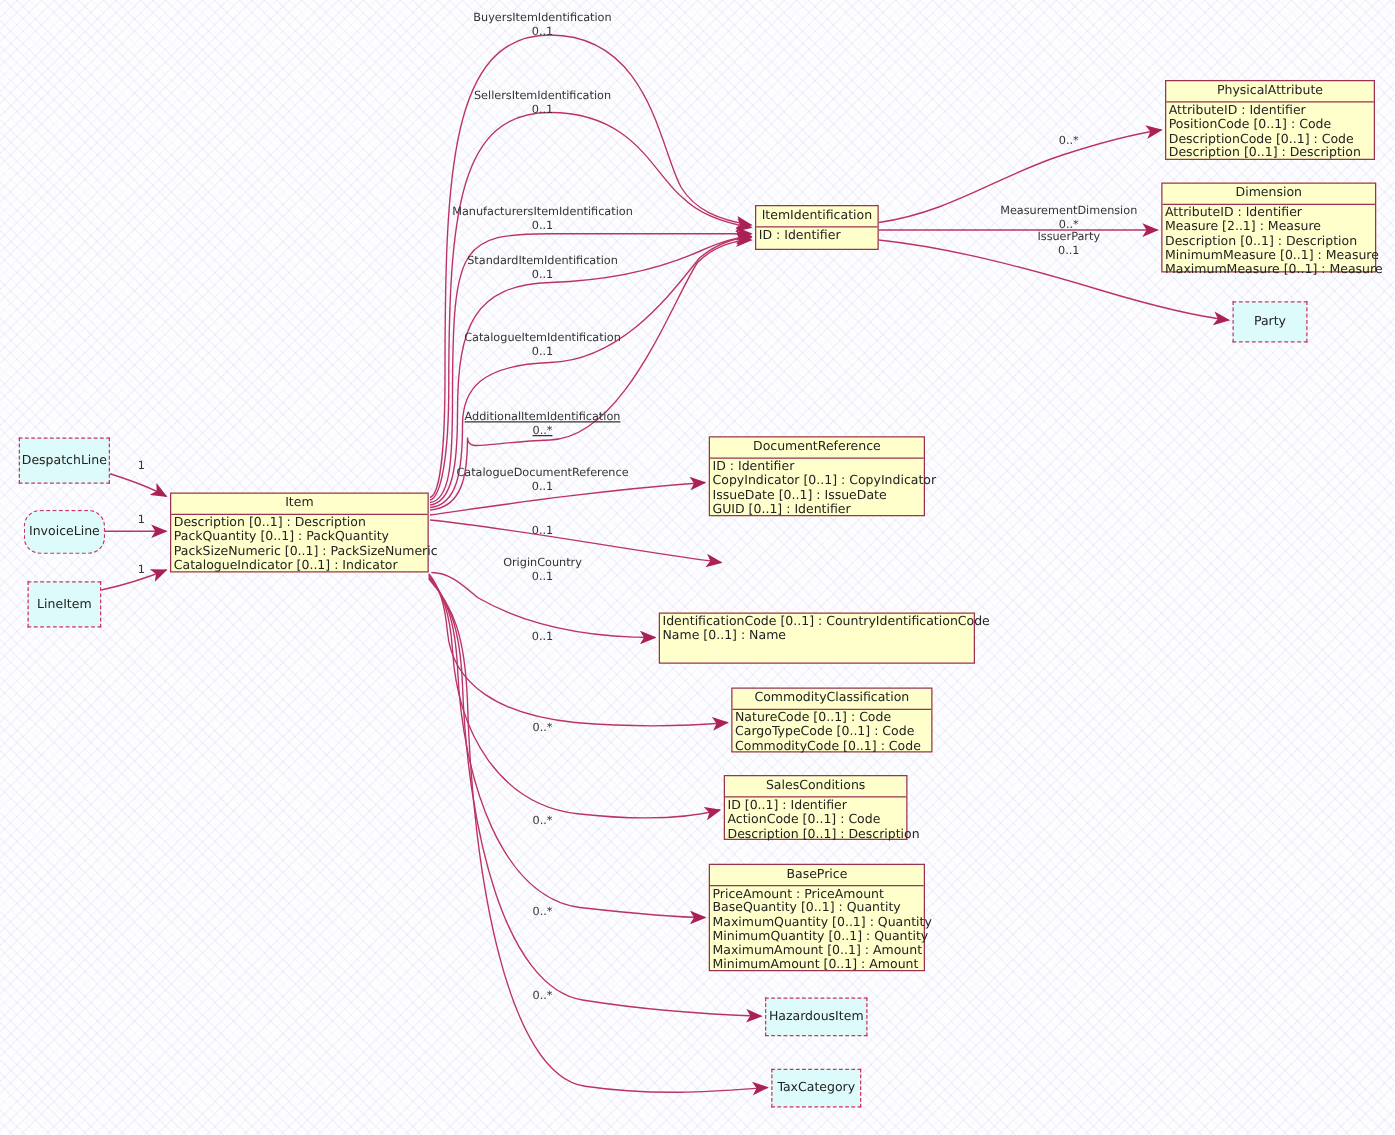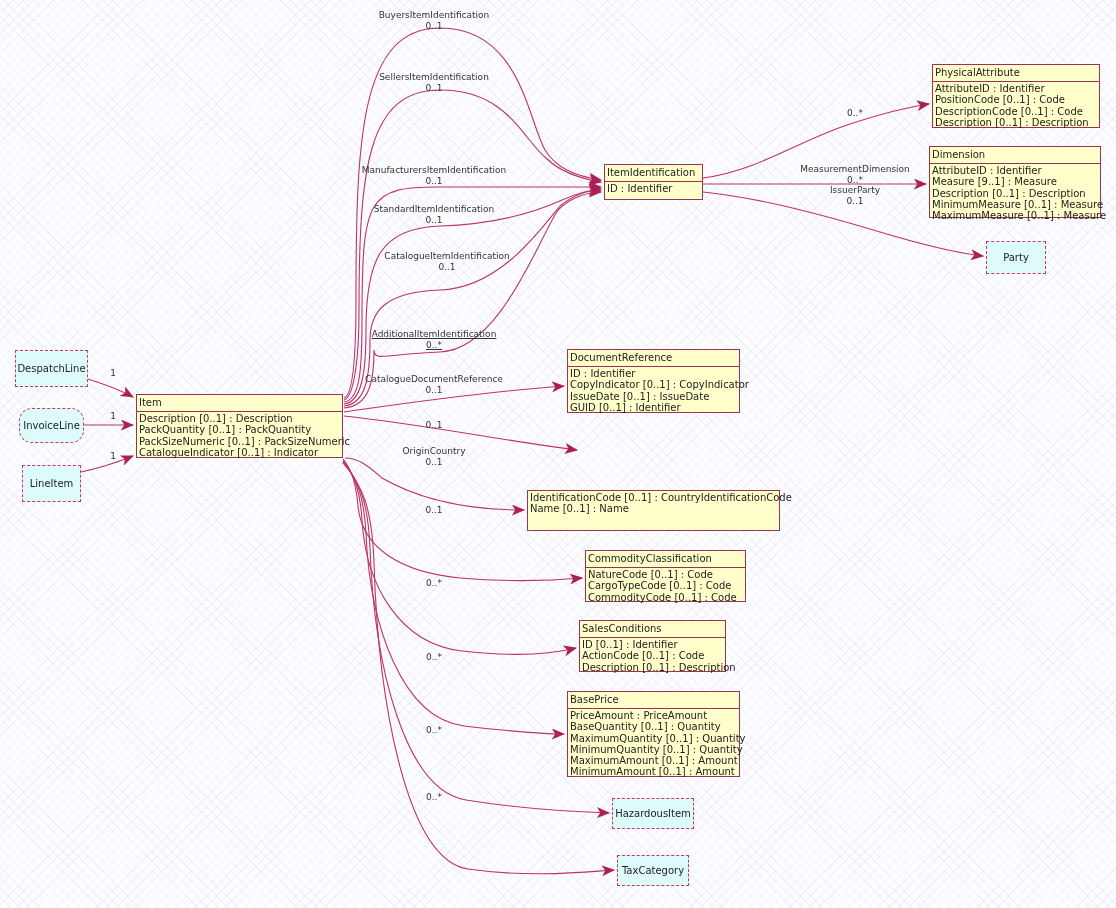--- a/index.html
+++ b/index.html
@@ -26,21 +26,21 @@
     pointer-events: none;
   }
   .uml-class {
     position: absolute;
     box-sizing: border-box;
     background: #ffffcc;
     border: 1px solid #993355;
     box-shadow: none;
   }
   .uml-class .cls-name {
-    text-align: left;
+    text-align: center;
     font-size: 10px;
     color: #222222;
     padding: 2px 2px 3px 2px;
     border-bottom: 1px solid #993355;
     line-height: 11px;
     white-space: nowrap;
   }
   .uml-class .cls-attrs {
     padding: 1px 0 2px 2px;
   }
@@ -141,21 +141,21 @@
       <div class="attr">PositionCode [0..1] : Code</div>
       <div class="attr">DescriptionCode [0..1] : Code</div>
       <div class="attr">Description [0..1] : Description</div>
     </div>
   </div>
 
   <div class="uml-class" style="left:929px;top:146px;width:172px;height:72px;">
     <div class="cls-name">Dimension</div>
     <div class="cls-attrs">
       <div class="attr">AttributeID : Identifier</div>
-      <div class="attr">Measure [9..1] : Measure</div>
+      <div class="attr">Measure [2..1] : Measure</div>
       <div class="attr">Description [0..1] : Description</div>
       <div class="attr">MinimumMeasure [0..1] : Measure</div>
       <div class="attr">MaximumMeasure [0..1] : Measure</div>
     </div>
   </div>
 
   <div class="uml-class" style="left:567px;top:349px;width:173px;height:64px;">
     <div class="cls-name">DocumentReference</div>
     <div class="cls-attrs">
       <div class="attr">ID : Identifier</div>
@@ -231,21 +231,21 @@
     <span class="mult">0..1</span>
   </div>
   <div class="edge-label" style="left:434px;top:165px;">
     <span>ManufacturersItemIdentification</span>
     <span class="mult">0..1</span>
   </div>
   <div class="edge-label" style="left:434px;top:204px;">
     <span>StandardItemIdentification</span>
     <span class="mult">0..1</span>
   </div>
-  <div class="edge-label" style="left:434px;top:251px;padding-left:26px;">
+  <div class="edge-label" style="left:434px;top:266px;">
     <span>CatalogueItemIdentification</span>
     <span class="mult">0..1</span>
   </div>
   <div class="edge-label" style="left:434px;top:329px;text-decoration:underline;">
     <span>AdditionalItemIdentification</span>
     <span class="mult">0..*</span>
   </div>
   <div class="edge-label" style="left:434px;top:374px;">
     <span>CatalogueDocumentReference</span>
     <span class="mult">0..1</span>

